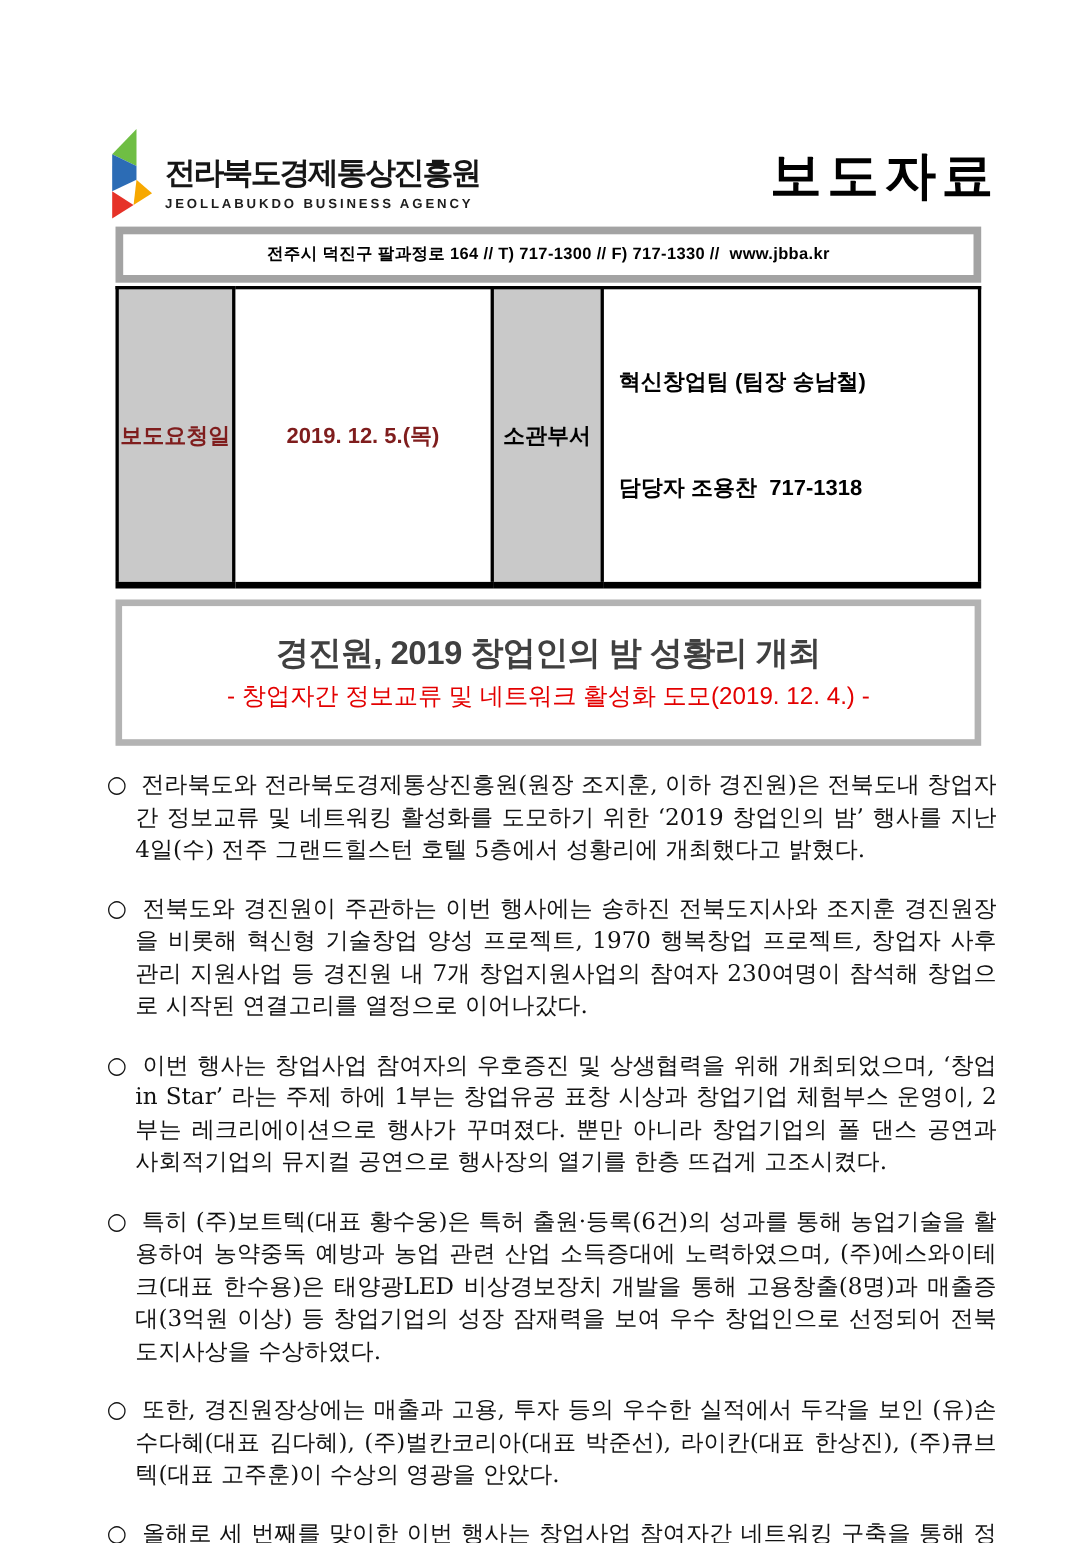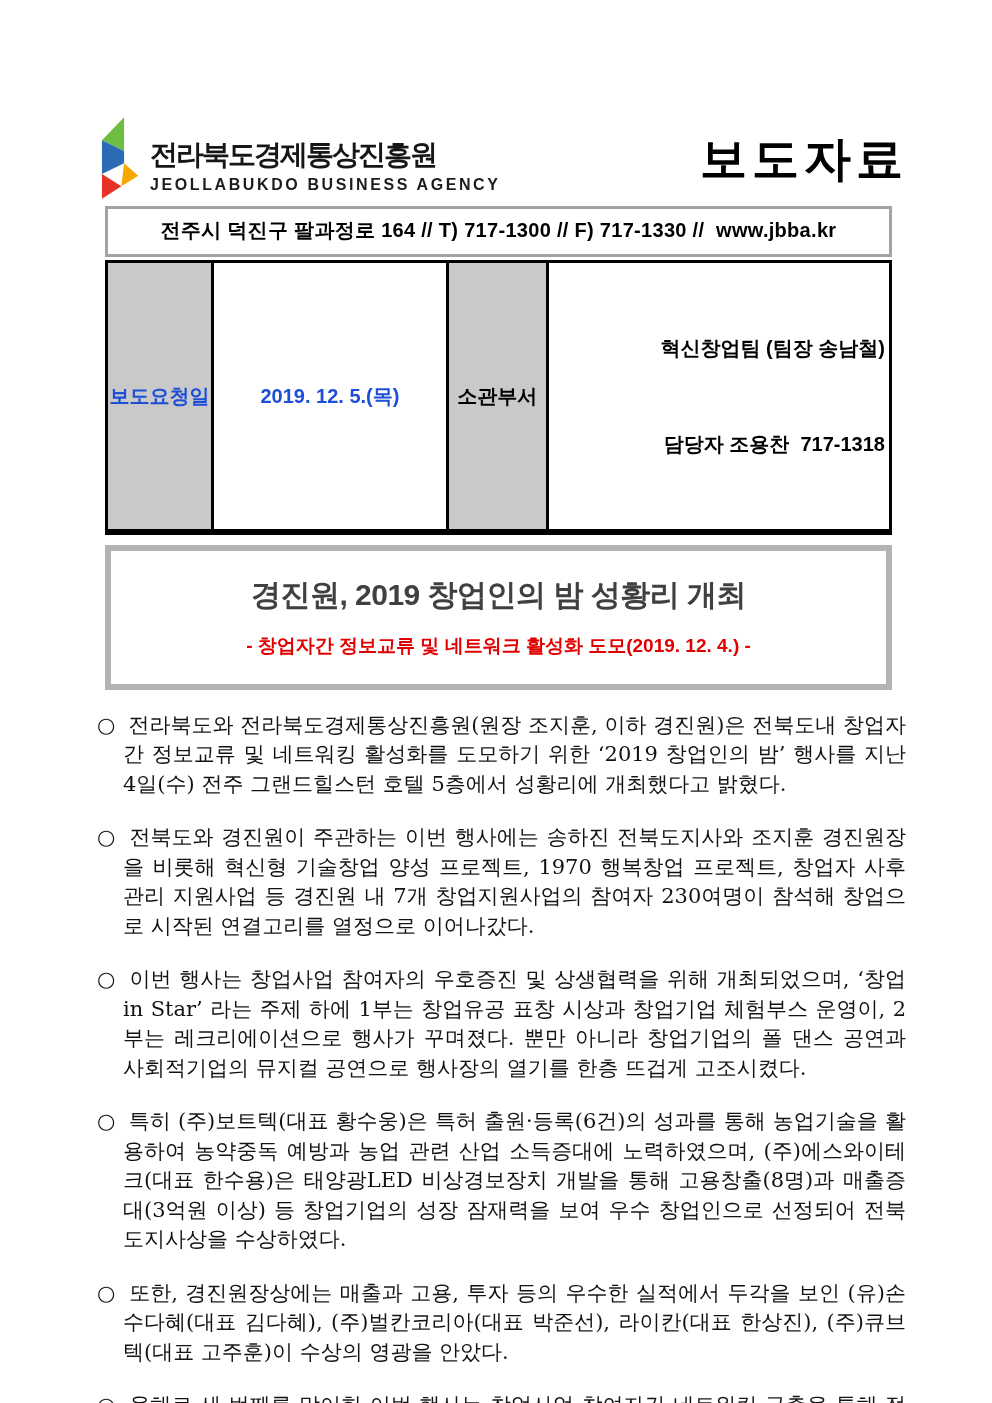--- a/index.html
+++ b/index.html
@@ -9,46 +9,46 @@
     box-sizing:border-box;
   }
   .inner { padding:112px 84px 0 90px; box-sizing:border-box; }
 
   
   .masthead { display:flex; justify-content:space-between; align-items:flex-start; height:94px; }
   .logo { display:flex; align-items:center; gap:10px; margin-left:4px; }
   .logo svg { width:46px; height:92px; display:block; }
   .logo-text { display:flex; flex-direction:column; justify-content:center; padding-top:18px; }
   .org-name { font-size:28px; font-weight:bold; letter-spacing:-2px; color:#161616; line-height:1.05; white-space:nowrap; }
-  .org-en { font-size:16px; font-weight:bold; letter-spacing:2.6px; color:#1d1d1d; margin-top:6px; white-space:nowrap; }
+  .org-en { font-size:12px; font-weight:bold; letter-spacing:2.6px; color:#1d1d1d; margin-top:6px; white-space:nowrap; }
   .doc-type { font-size:47px; font-weight:900; letter-spacing:5px; color:#000000; margin-top:16px; margin-right:0; white-space:nowrap; }
 
   
   .contact-bar {
-    margin:0 16px 0 15px; border:3px solid #a3a3a3; font-weight:bold; font-size:20px;
+    margin:0 16px 0 15px; border:7px solid #a3a3a3; font-weight:bold; font-size:15px;
     text-align:center; padding:8px 0 10px; letter-spacing:0.3px; white-space:pre; box-sizing:border-box;
   }
 
   
   .info-table {
     width:calc(100% - 31px); margin:3px 16px 0 15px; border-collapse:collapse; box-sizing:border-box;
   }
   .info-table td { border:3px solid #000; border-bottom:6px solid #000; font-weight:bold; font-size:20px; vertical-align:middle; }
   .cell-gray { background:#c9c9c9; text-align:center; }
   .cell-center { text-align:center; }
-  .text-red { color:#1d4ed8; }
-  .dept-cell { padding:5px 4px 5px 14px; line-height:32px; white-space:pre;text-align:right; }
+  .text-red { color:#7f1d1d; }
+  .dept-cell { padding:5px 4px 5px 14px; line-height:32px; white-space:pre; }
 
   
   .title-box {
     margin:10px 16px 0 15px; border:6px solid #b3b3b3; background:#fff;
     text-align:center; padding:26px 10px 26px; box-sizing:border-box;
   }
   .press-title { margin:0; color:#404040; font-size:30px; font-weight:800; letter-spacing:-0.5px; line-height:1.2; }
-  .press-subtitle { margin:22px 0 0; color:#e30000; font-size:19px; font-weight:bold; line-height:1.2; }
+  .press-subtitle { margin:7px 0 0; color:#e30000; font-size:22px; font-weight:normal; line-height:1.2; }
 
   
   .body-text {
     margin-top:21px; padding-left:7px; padding-right:2px;
     font-family:"DejaVu Serif", serif; font-size:21px; line-height:29.5px; color:#121212;
   }
   .para { margin:0 0 24px; text-align:justify; word-break:break-all; padding-left:26px; text-indent:-26px; }
   .para:last-child { margin-bottom:0; }
   .bullet { margin-right:13px; }
 </style>

